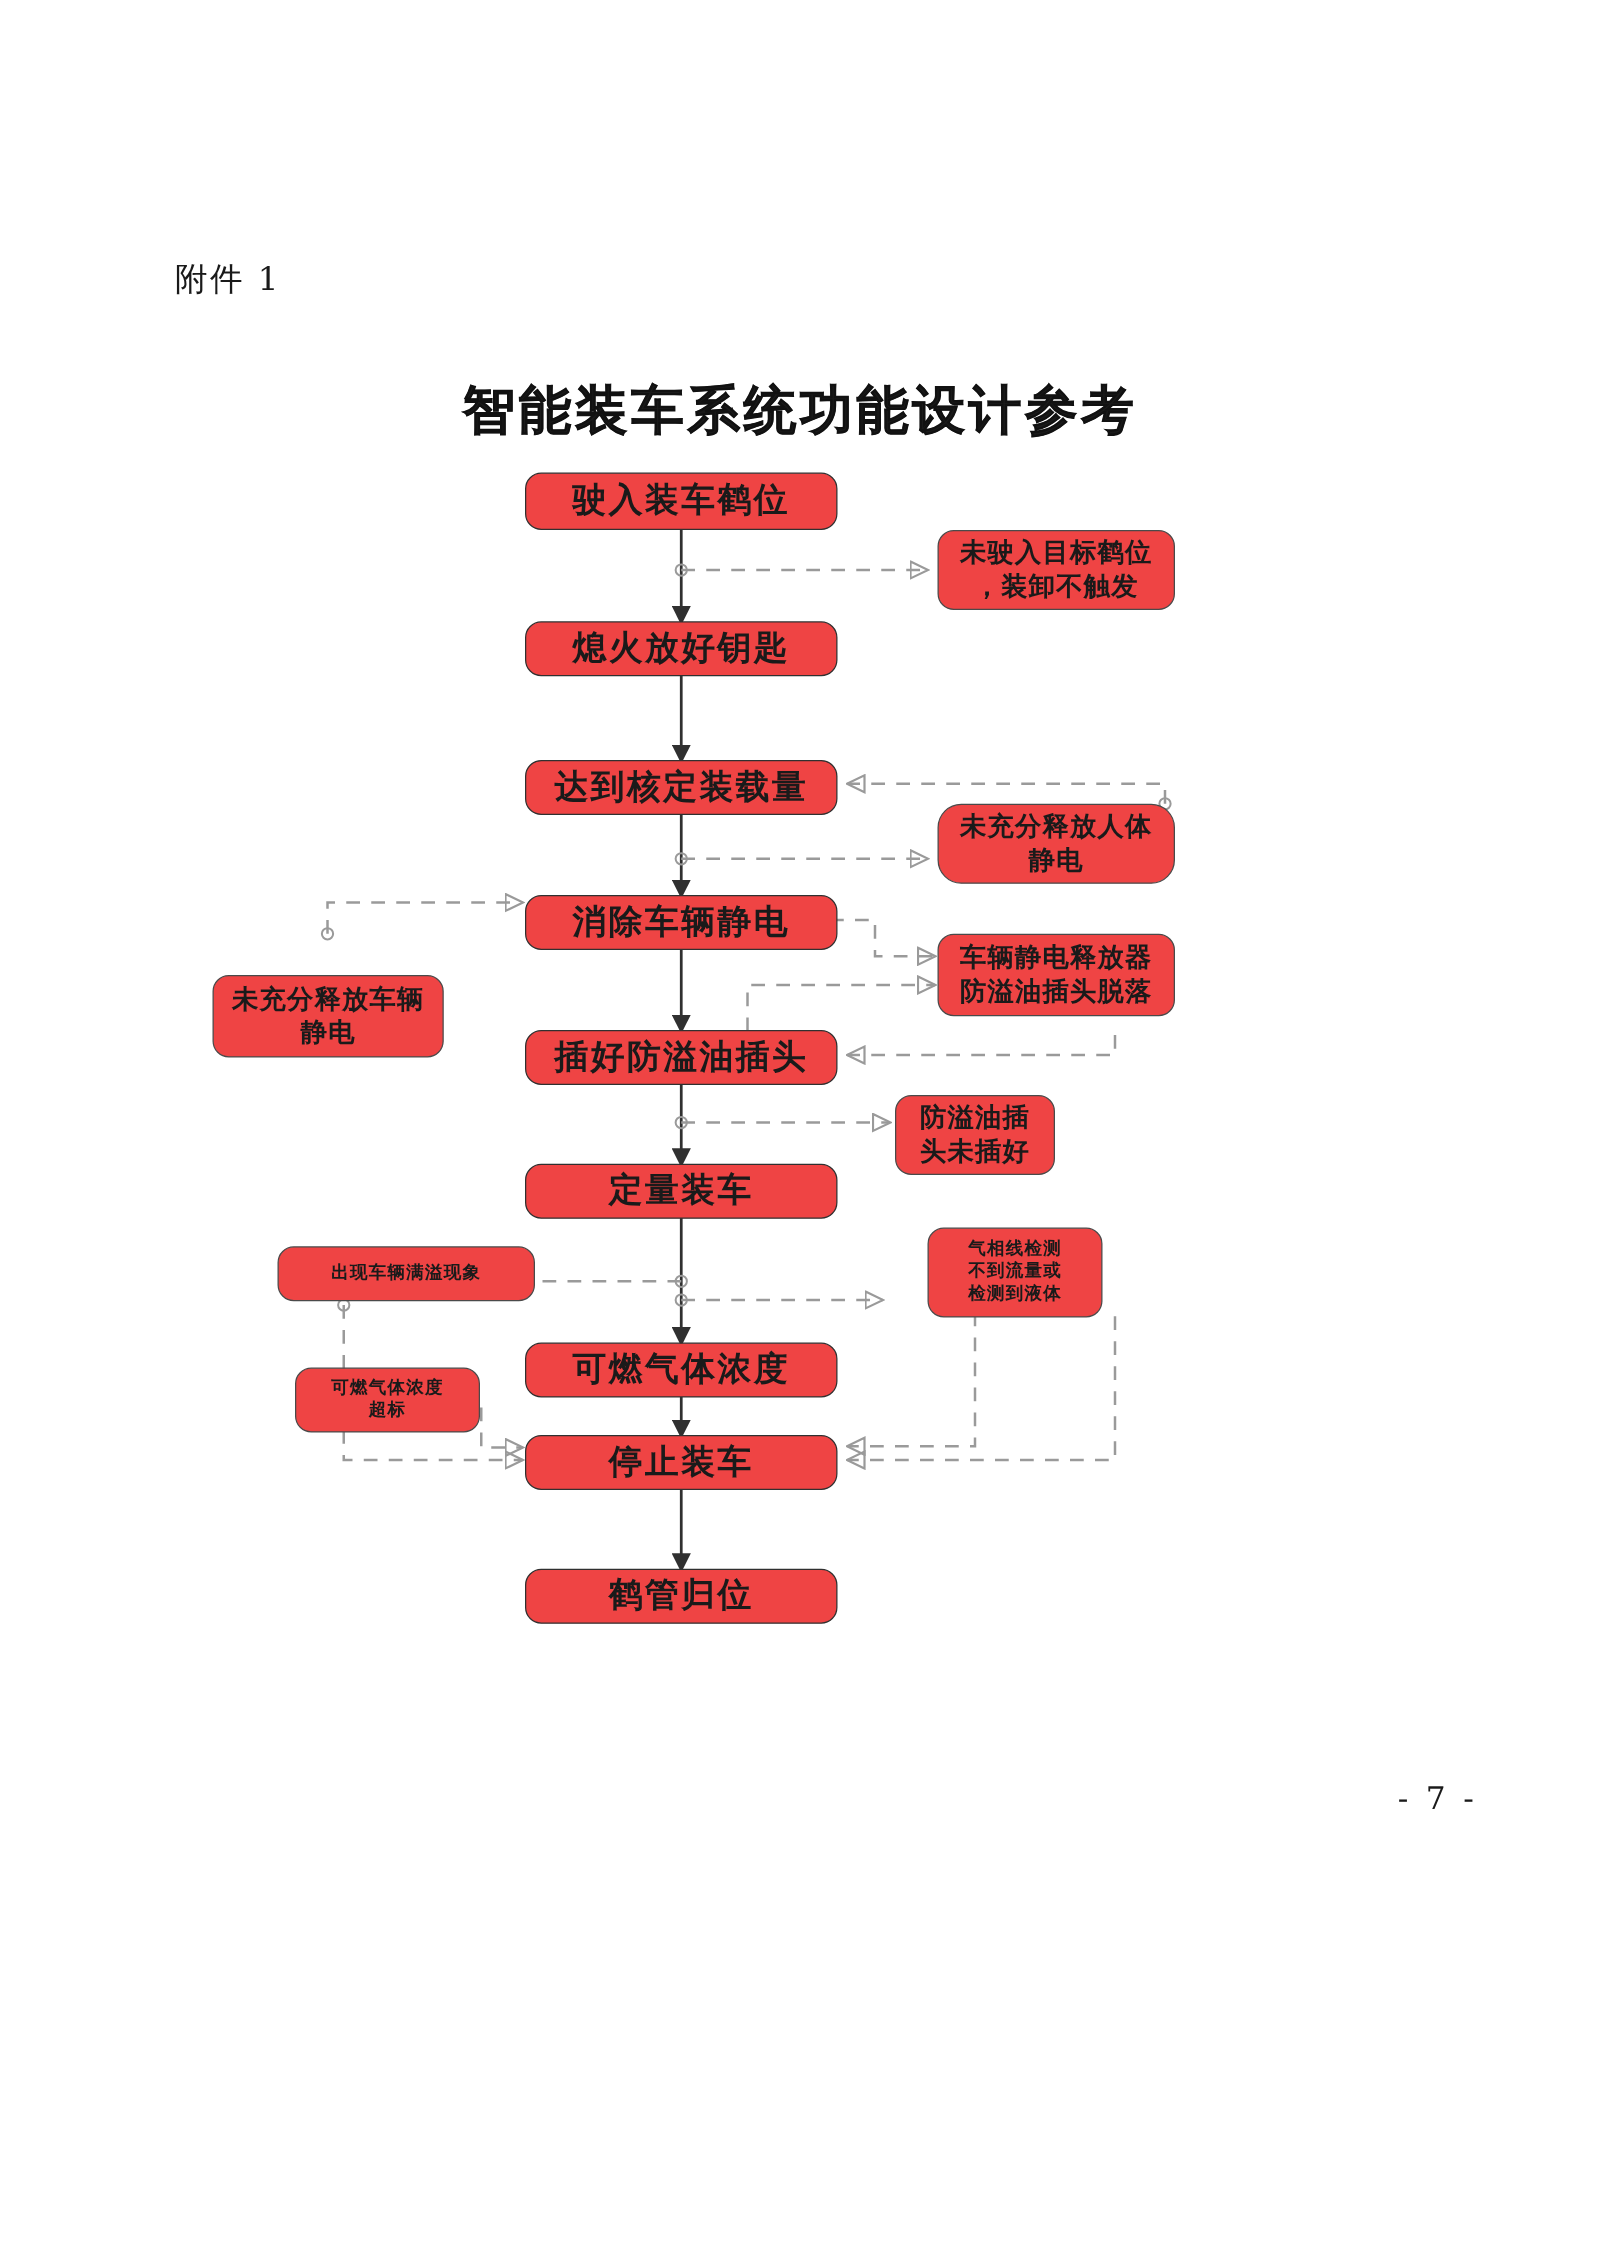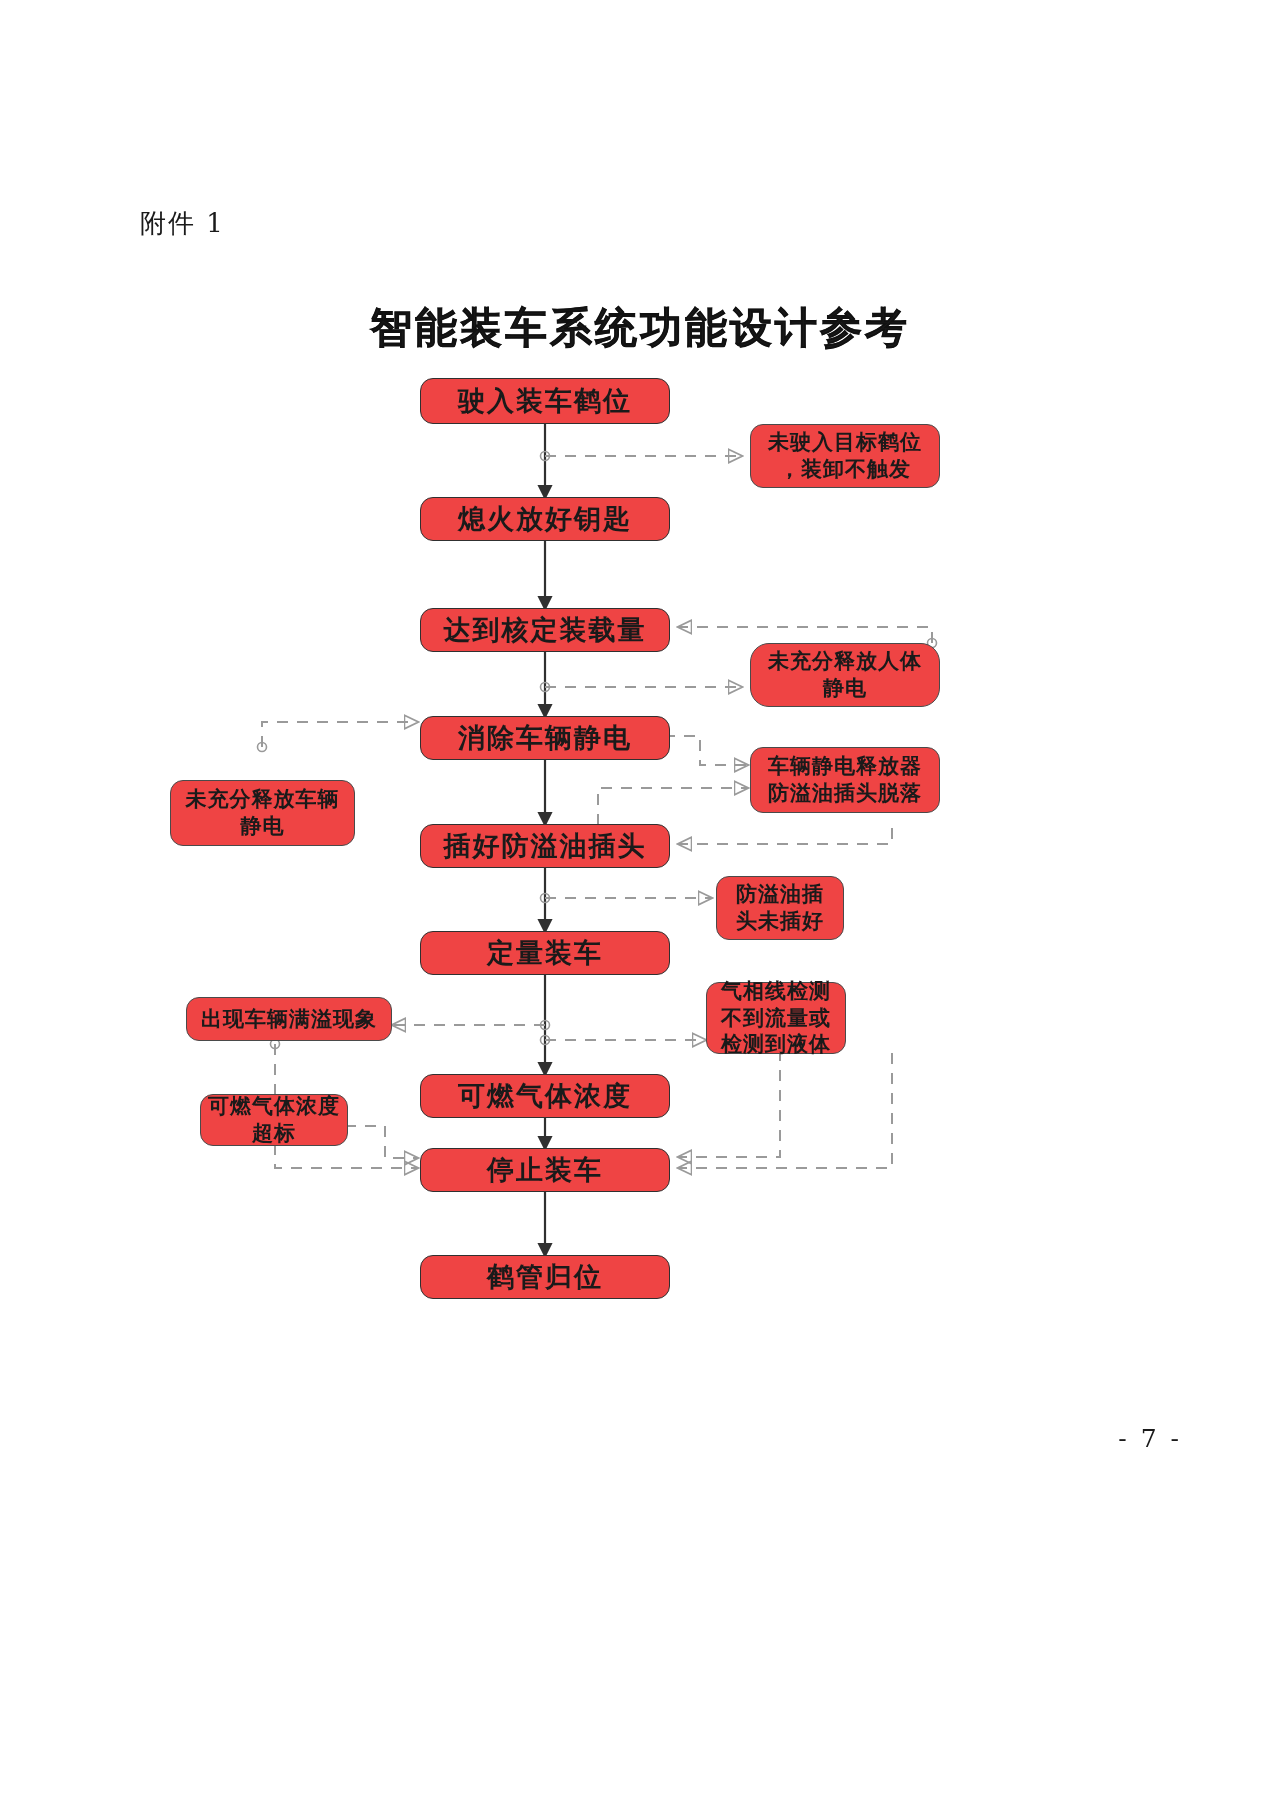--- a/index.html
+++ b/index.html
@@ -59,21 +59,21 @@
     border-width:1.8px;
     border-color:#303030;
   }
   .note{
     font-size:21px;
     letter-spacing:1px;
     border-color:#4a4a4a;
     border-width:1.5px;
     padding:0 6px;
   }
-  .note.small{font-size:21px;}
+  .note.small{font-size:14px;margin-left:36px;}
 </style>
 </head>
 <body>
 
 <div class="page">
 
   <div class="attachment-label">附件 1</div>
 
   <div class="doc-title">智能装车系统功能设计参考</div>
 

